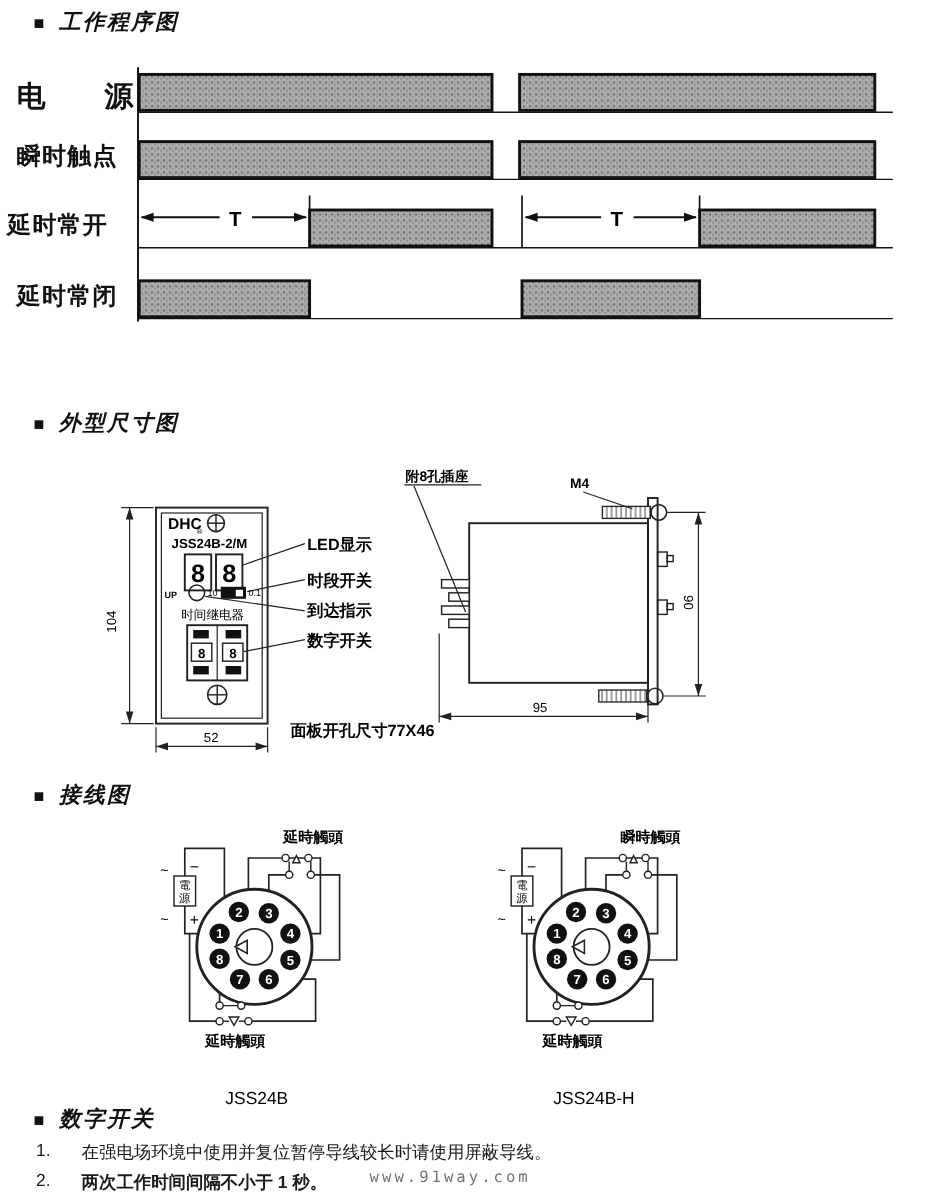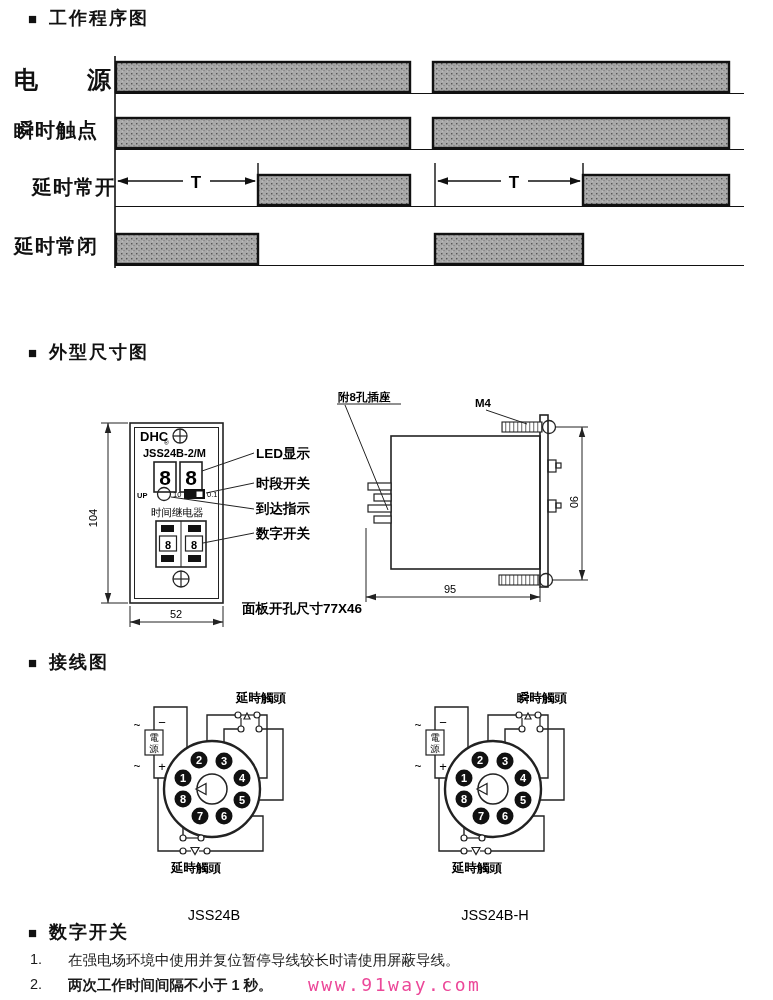--- a/index.html
+++ b/index.html
@@ -1,42 +1,42 @@
 <!DOCTYPE html>
 <html><head>
 <meta charset="utf-8">
 <style>
   html,body{margin:0;padding:0;background:#fff;}
   body{width:773px;height:1000px;position:relative;overflow:hidden;
        font-family:"Liberation Sans",sans-serif;color:#111;}
   .abs{position:absolute;}
-  .heading{font-size:18px;font-weight:bold;letter-spacing:2px;white-space:nowrap;}
+  .heading{font-size:18px;font-weight:bold;letter-spacing:2px;white-space:nowrap;font-style:italic;}
   .heading .bullet{font-size:15px;margin-right:10px;}
   .rowlabel{font-size:20px;font-weight:bold;white-space:nowrap;letter-spacing:1px;}
   .powerlabel{display:flex;justify-content:space-between;width:97px;
               font-size:24px;font-weight:bold;}
   .note-line{font-size:14.5px;color:#1a1a1a;white-space:nowrap;}
-  .watermark{font-size:18px;letter-spacing:2.5px;color:#ec4899;
+  .watermark{font-size:13px;letter-spacing:2.5px;color:#737373;
              font-family:"DejaVu Sans Mono",monospace;}
   svg text{font-family:"Liberation Sans",sans-serif;}
   .cjk{font-weight:bold;}
 </style>
 </head>
 <body>
 
 <div class="abs heading" style="left:28px;top:6px;">
   <span class="bullet">■</span><span>工作程序图</span>
 </div>
 
 <div class="abs powerlabel" style="left:14px;top:64px;">
   <span>电</span>
   <span>源</span>
 </div>
 <div class="abs rowlabel" style="left:14px;top:117px;">瞬时触点</div>
-<div class="abs rowlabel" style="left:32px;top:174px;text-align:right;">延时常开</div>
+<div class="abs rowlabel" style="left:6px;top:174px;text-align:right;">延时常开</div>
 <div class="abs rowlabel" style="left:14px;top:233px;text-align:center;">延时常闭</div>
 
 <svg class="abs" style="left:0;top:42px;" width="773" height="262" viewBox="0 0 773 262">
   <defs>
     <pattern id="speck" width="5" height="5" patternUnits="userSpaceOnUse">
       <rect width="5" height="5" fill="#a9a9a9"></rect>
       <rect x="1" y="1" width="1.4" height="1.4" fill="#555"></rect>
       <rect x="3.4" y="3" width="1.2" height="1.2" fill="#7e7e7e"></rect>
       <rect x="2.2" y="3.8" width="1" height="1" fill="#c4c4c4"></rect>
     </pattern>

